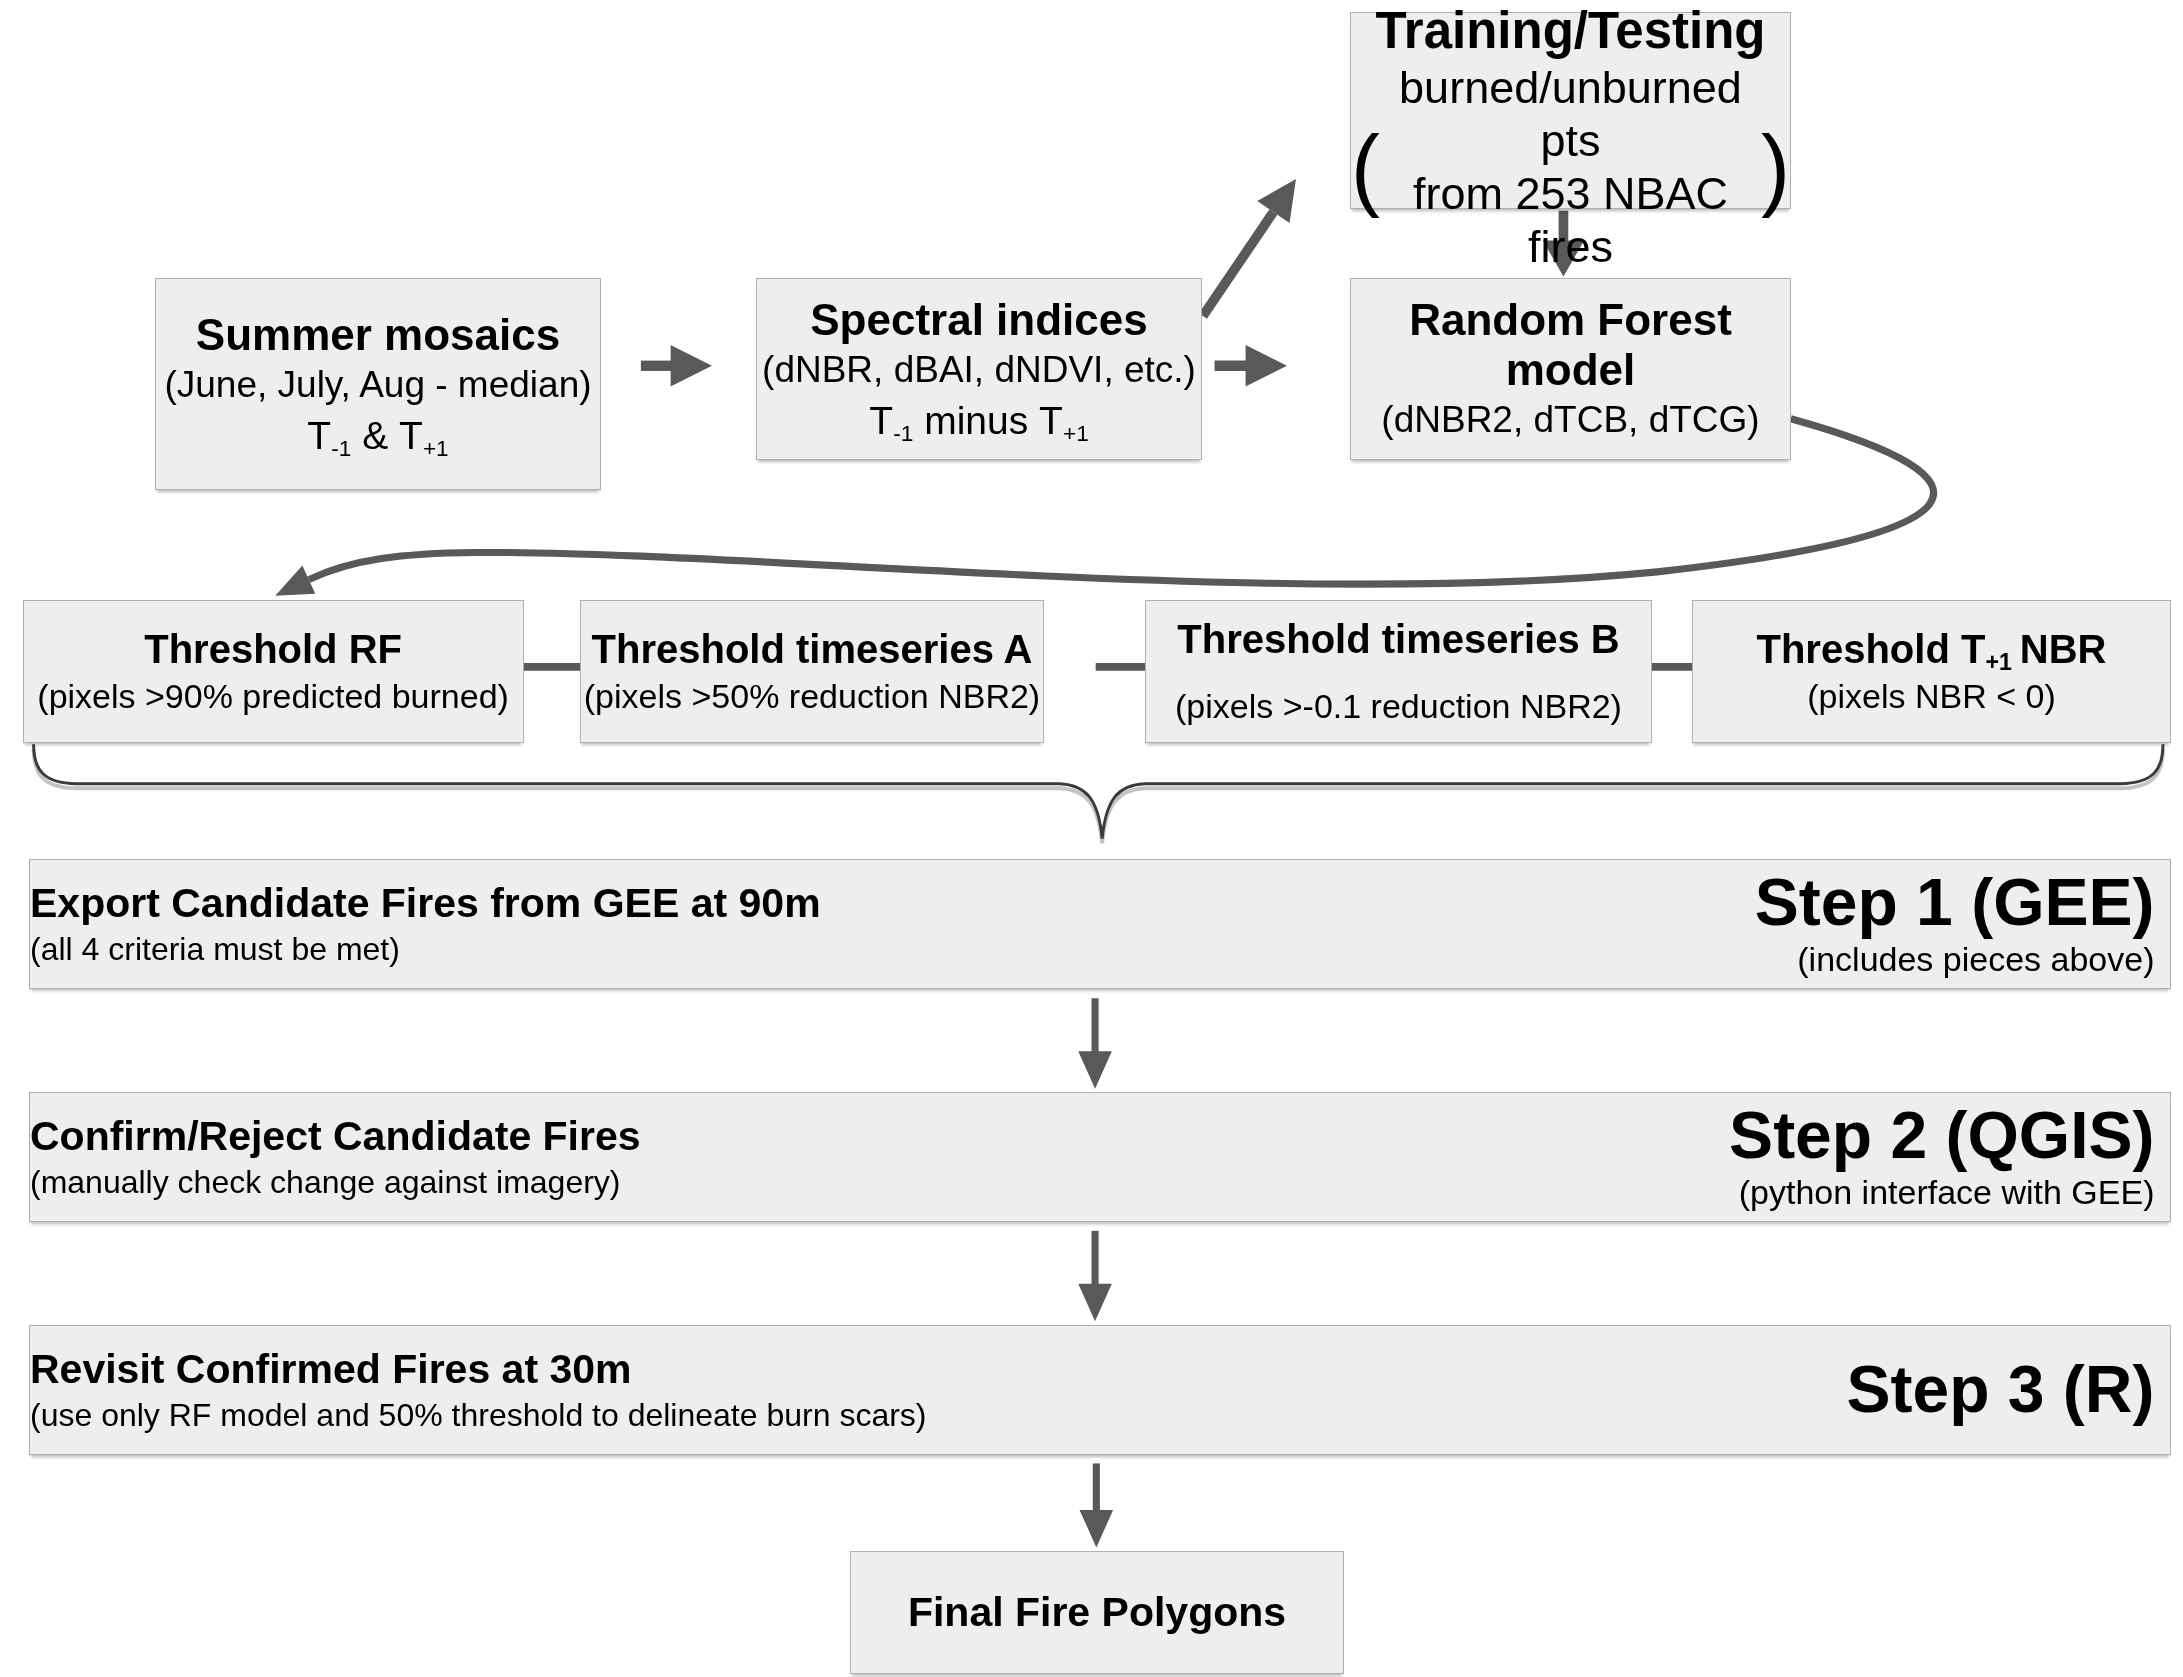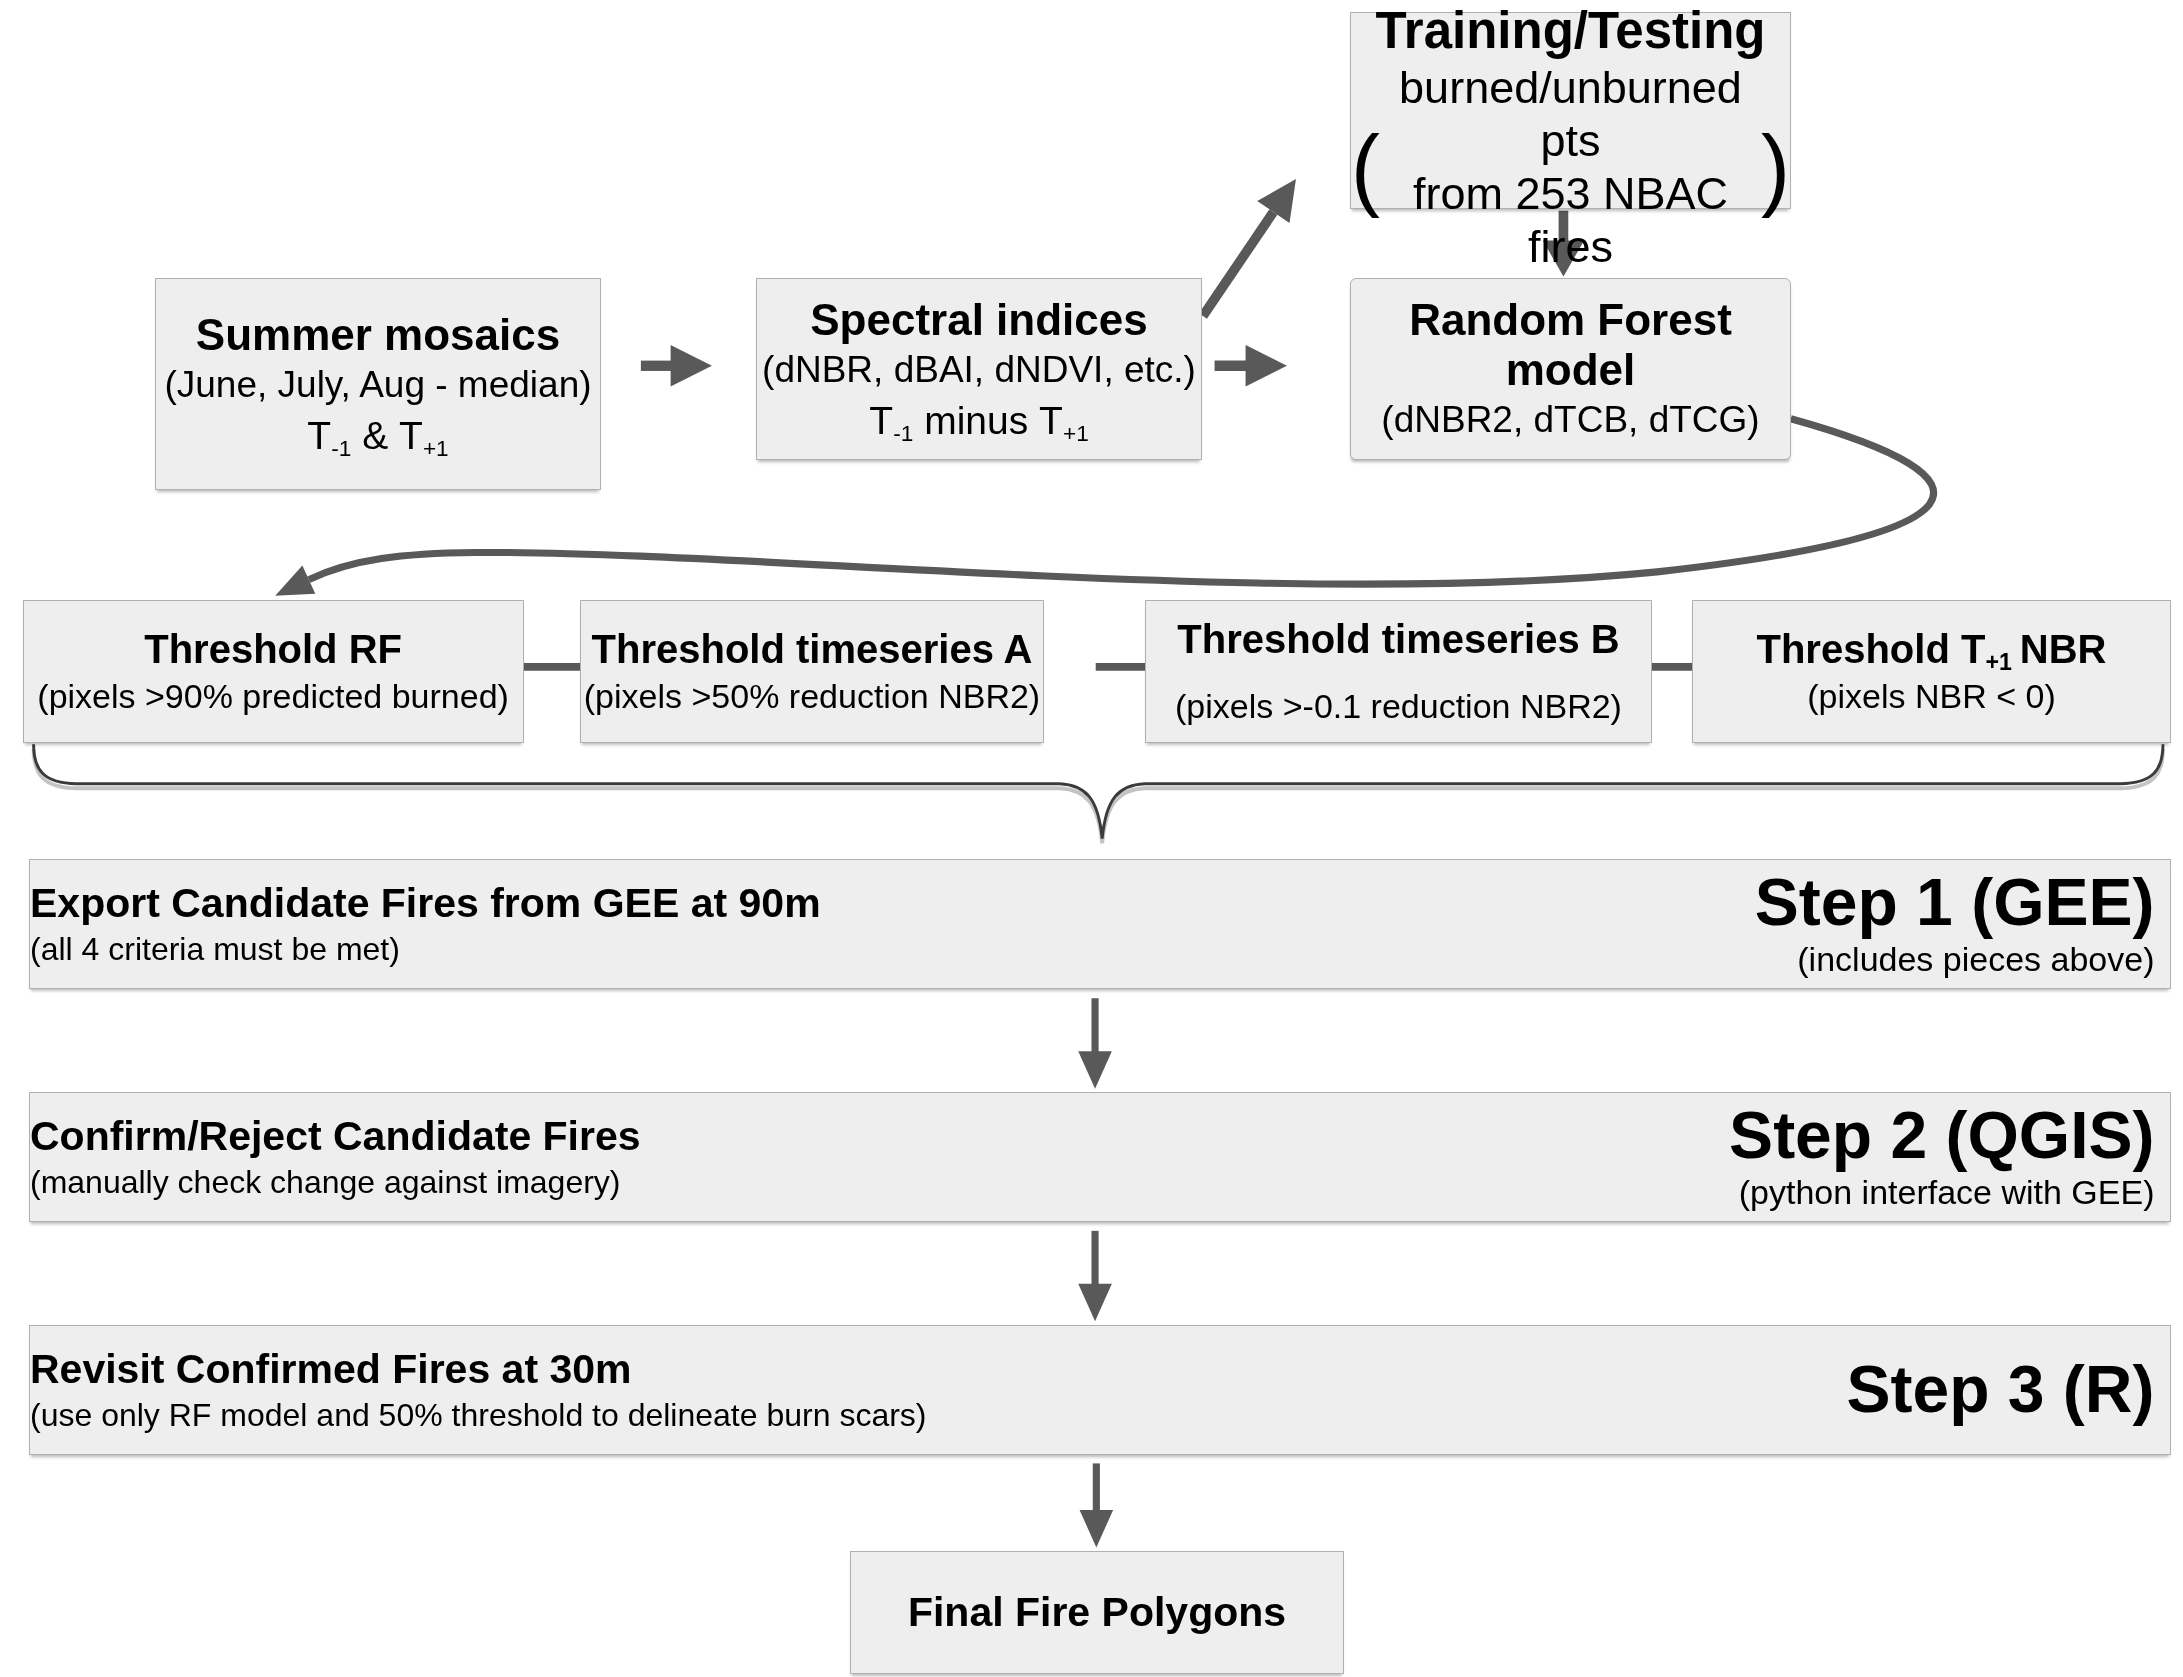--- a/index.html
+++ b/index.html
@@ -108,21 +108,21 @@
   <div class="paren-row">
     <span class="bigparen">(</span>
     <span class="paren-text">
       <span>burned/unburned pts</span><br>
       <span>from 253 NBAC fires</span>
     </span>
     <span class="bigparen">)</span>
   </div>
 </div>
 
-<div class="box" style="left:1350px;top:278px;width:441px;height:182px;border-radius:6px;">
+<div class="box" style="left:1350px;top:278px;width:441px;height:182px;">
   <div class="t1">Random Forest model</div>
   <div class="sub1">(dNBR2, dTCB, dTCG)</div>
 </div>
 
 <div class="box" style="left:22.6px;top:600px;width:501px;height:143px;">
   <div class="th-title">Threshold RF</div>
   <div class="th-sub">(pixels &gt;90% predicted burned)</div>
 </div>
 
 <div class="box" style="left:580px;top:600px;width:464px;height:143px;">

